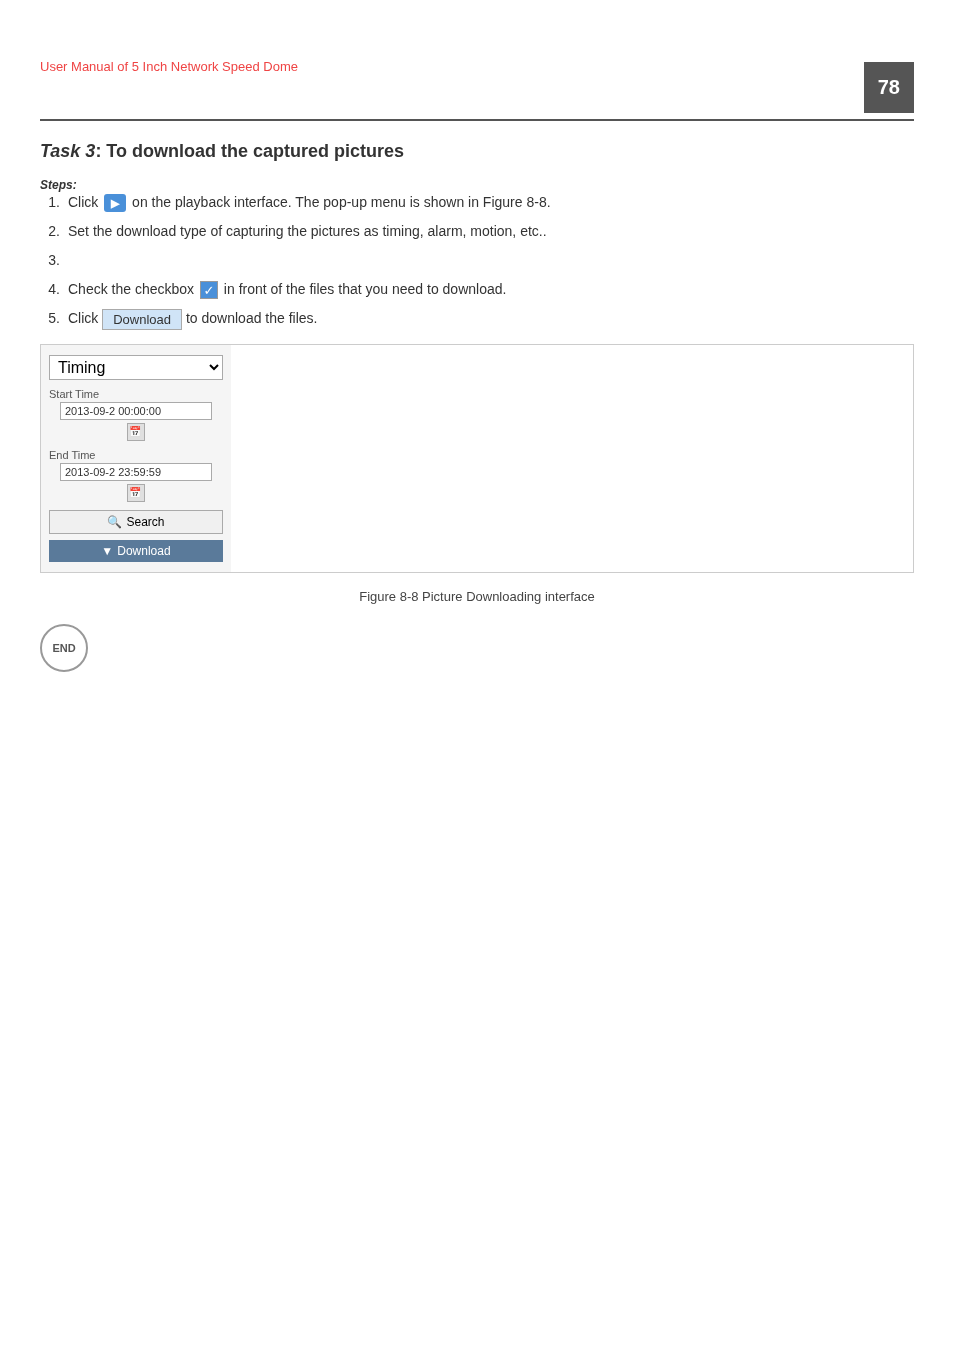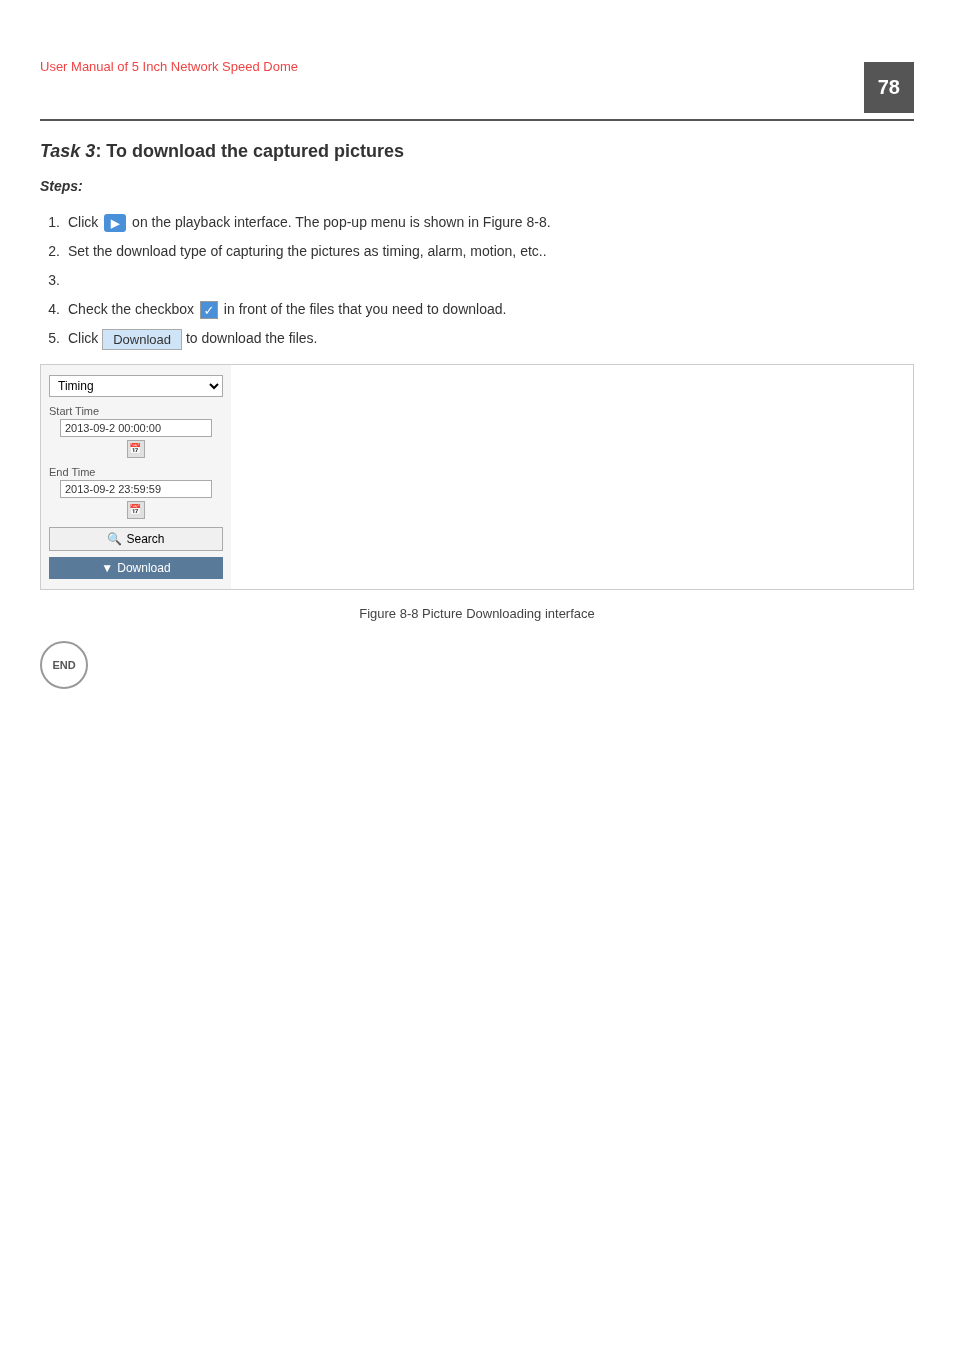--- a/index.html
+++ b/index.html
@@ -43,22 +43,22 @@
       margin-bottom: 16px;
     }
 
     .task-title span.bold-normal {
       font-style: normal;
     }
 
     .steps-label {
       font-weight: bold;
       font-style: italic;
-      margin-bottom: 18px;
-      font-size: 14px;
+      margin-bottom: 0;
+      font-size: 12px;
     }
 
     .step-list {
       list-style: none;
       padding-left: 0;
       margin-bottom: 14px;
     }
 
     .step-list li {
       display: flex;
@@ -167,21 +167,21 @@
     .table-right {
       width: 190px;
       padding: 10px 8px;
       background: #f5f5f5;
       font-size: 12px;
     }
 
     .right-select {
       width: 100%;
       padding: 2px 4px;
-      font-size: 12px;
+      font-size: 16px;
       border: 1px solid #aaa;
       margin-bottom: 8px;
       background: #fff;
     }
 
     .right-label {
       font-size: 11px;
       color: #555;
       margin-bottom: 2px;
     }

